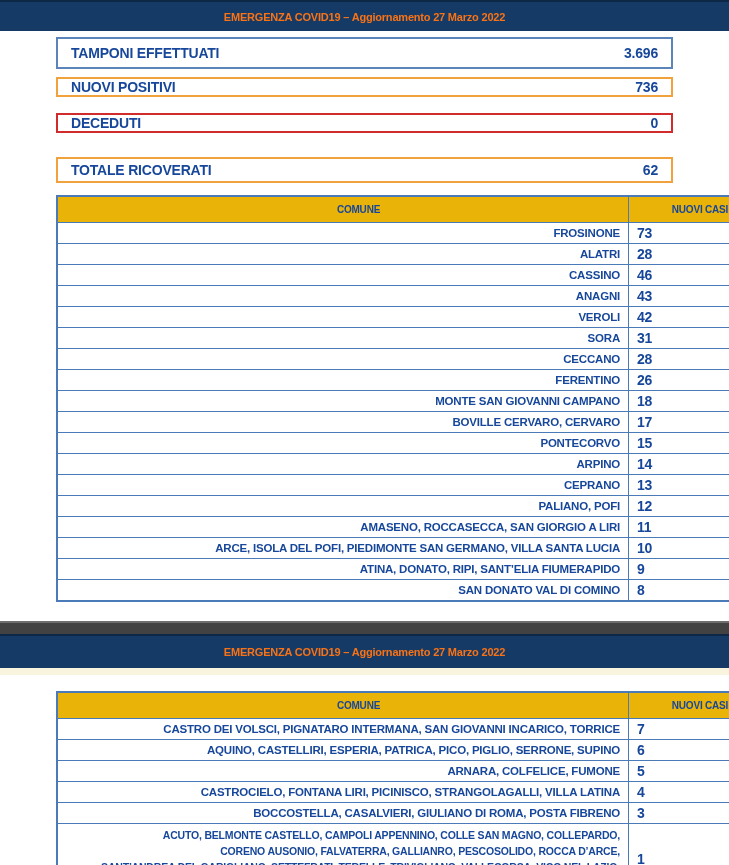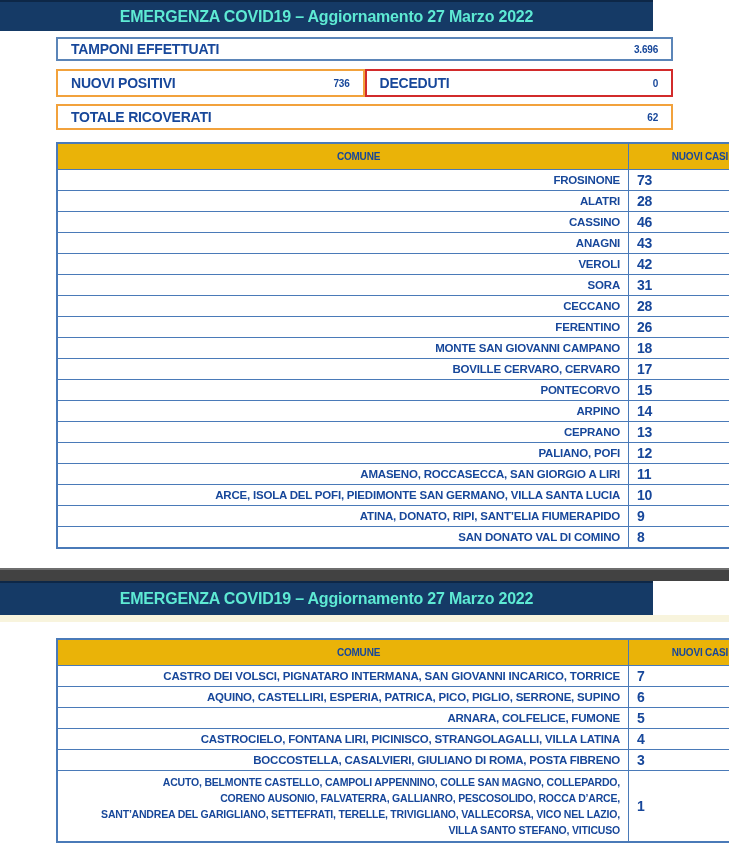--- a/index.html
+++ b/index.html
@@ -3,42 +3,42 @@
 <meta charset="utf-8">
 <style>
   html,body{margin:0;padding:0;}
   body{
     width:729px;height:865px;overflow:hidden;background:#ffffff;
     font-family:"Liberation Sans",sans-serif;font-weight:bold;
     color:#17479a;position:relative;
   }
   
   .title-bar{
-    width:653px;background:#153a66;border-top:2px solid #0d2747;
-    color:#5eead4;text-align:center;letter-spacing:-0.2px;
-    font-size:16px;box-sizing:border-box;
+    width:729px;background:#153a66;border-top:2px solid #0d2747;
+    color:#f97316;text-align:center;letter-spacing:-0.2px;
+    font-size:11px;box-sizing:border-box;
     display:flex;align-items:center;justify-content:center;
   }
   .title-bar.first{height:31px;}
   .title-bar.second{height:34px;}
   
   .content{width:617px;margin:0 auto 0 56px;}
   .stat-box{
     box-sizing:border-box;display:flex;align-items:center;
     justify-content:space-between;padding:0 13px;background:#ffffff;
     font-size:14px;letter-spacing:-0.2px;
   }
-  .stat-box .num{font-size:10px;}
-  .box-tamponi{border:2px solid #5b85b8;height:24px;margin-top:6px;}
-  .stat-row{display:flex;margin-top:8px;}
+  .stat-box .num{font-size:14px;}
+  .box-tamponi{border:2px solid #5b85b8;height:32px;margin-top:6px;}
+  .stat-row{display:flex;gap:16px;margin-top:8px;flex-direction:column;}
   .stat-row .stat-box{flex:1;height:28px;}
   .box-nuovi{border:2px solid #f2a23c;}
   .box-negativizzati{border:2px solid #2eb34a;}
   .box-deceduti{border:2px solid #d22b2b;}
-  .box-totale{border:2px solid #f2a23c;height:26px;margin-top:7px;}
+  .box-totale{border:2px solid #f2a23c;height:26px;margin-top:24px;}
   
   table.comuni{
     border-collapse:collapse;width:617px;margin-top:12px;
     border:2px solid #4a7ab8;table-layout:fixed;
   }
   table.comuni th,table.comuni td{
     border:1px solid #4a7ab8;vertical-align:middle;letter-spacing:-0.2px;
   }
   table.comuni th{
     height:23px;background:#eab308;text-align:center;font-size:10px;padding-left:32px;

